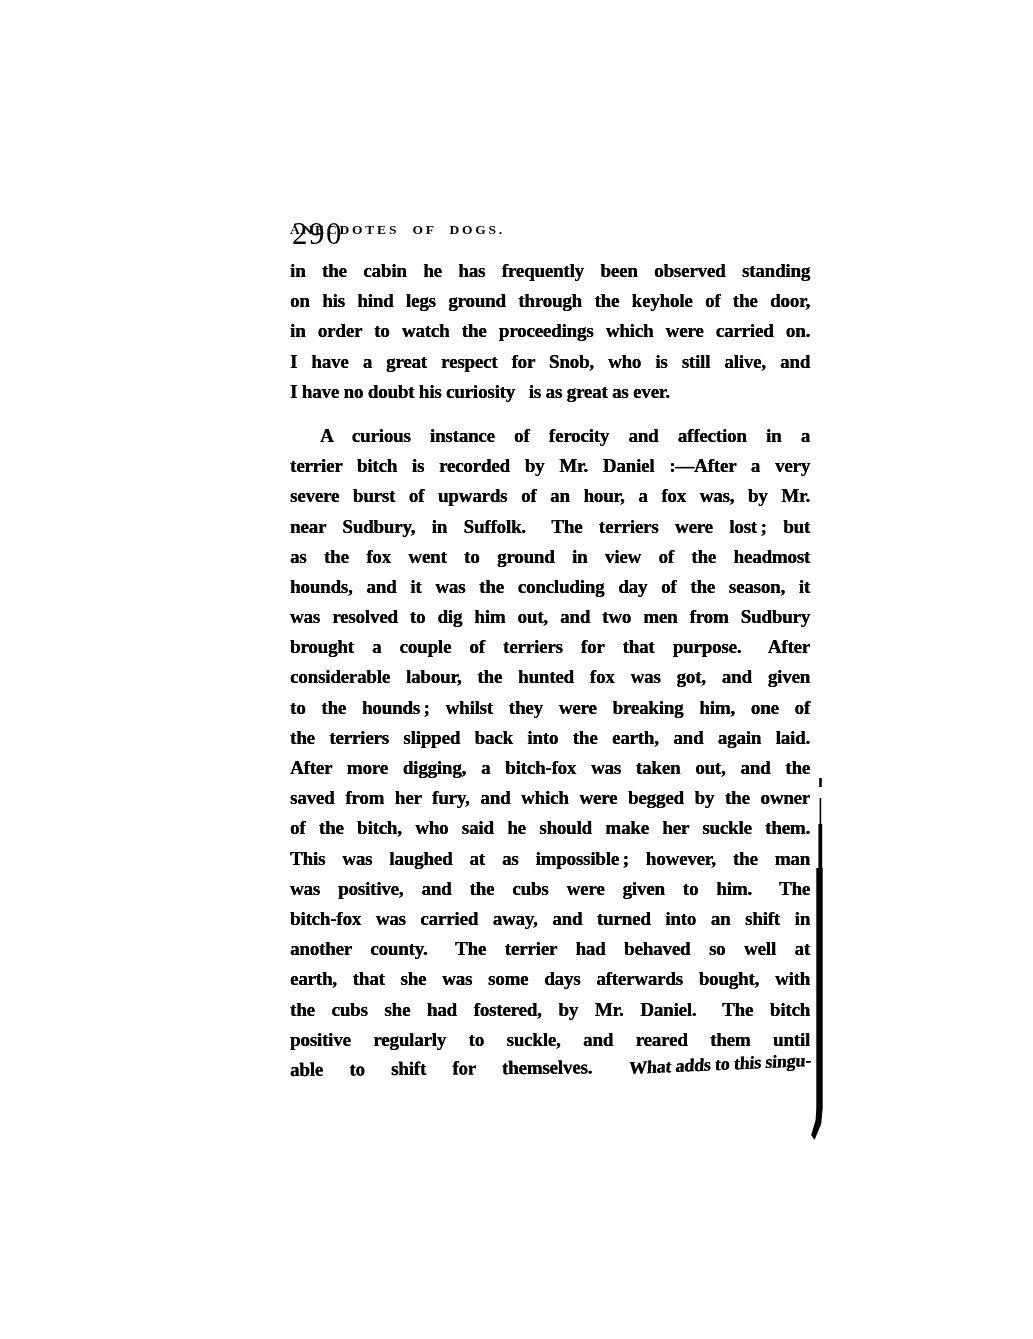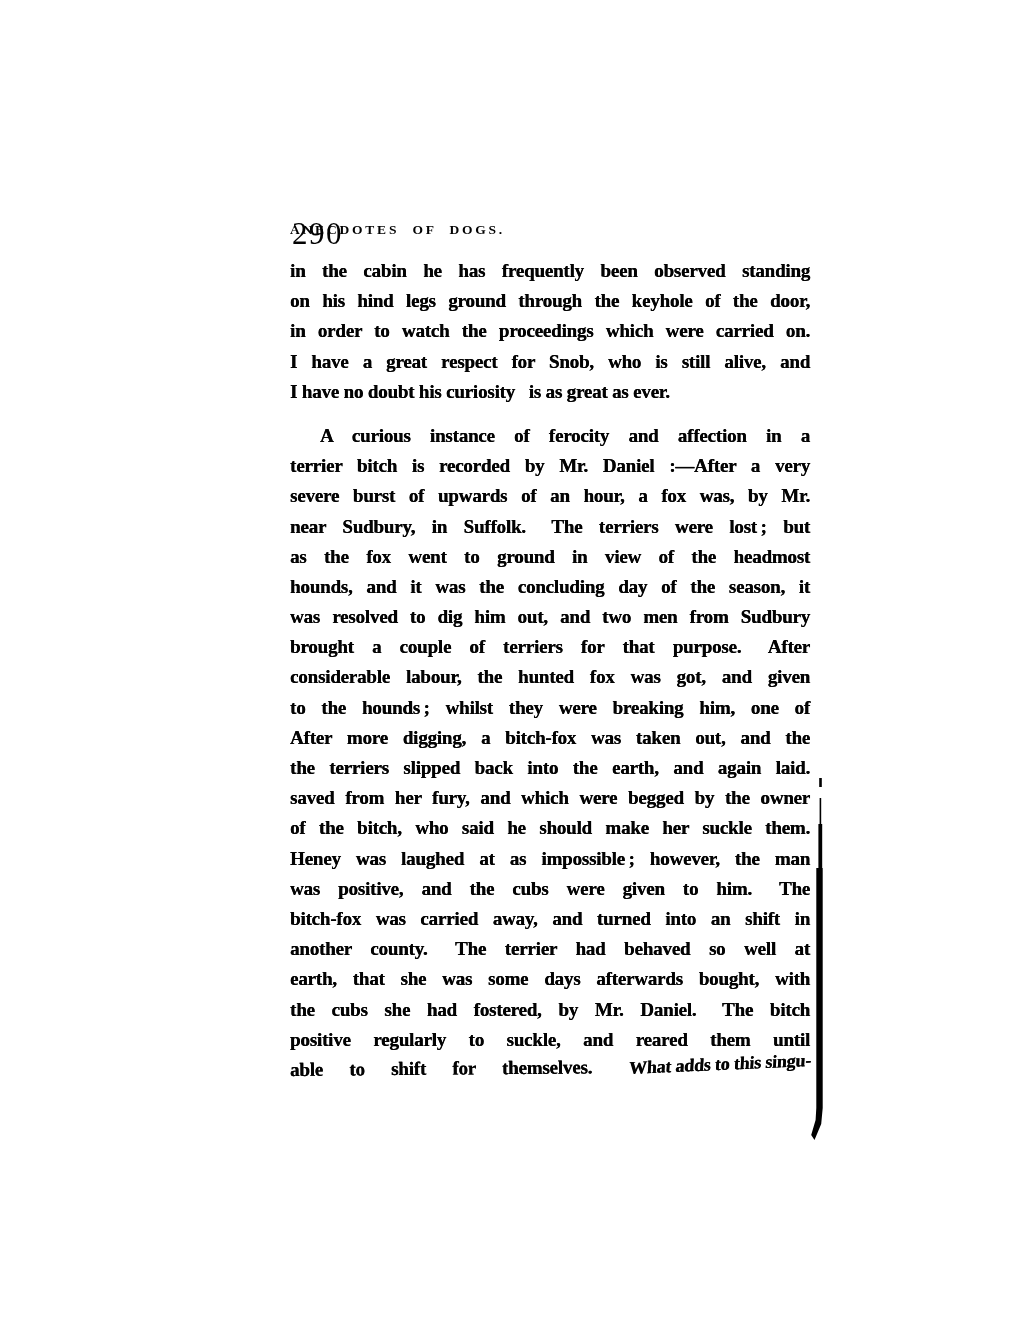--- a/index.html
+++ b/index.html
@@ -95,25 +95,25 @@
         <div class="line indent">A curious instance of ferocity and affection in a</div>
         <div class="line">terrier bitch is recorded by Mr. Daniel :—After a very</div>
         <div class="line">severe burst of upwards of an hour, a fox was, by Mr.</div>
         <div class="line">near Sudbury, in Suffolk.  The terriers were lost ; but</div>
         <div class="line">as the fox went to ground in view of the headmost</div>
         <div class="line">hounds, and it was the concluding day of the season, it</div>
         <div class="line">was resolved to dig him out, and two men from Sudbury</div>
         <div class="line">brought a couple of terriers for that purpose.  After</div>
         <div class="line">considerable labour, the hunted fox was got, and given</div>
         <div class="line">to the hounds ; whilst they were breaking him, one of</div>
+        <div class="line">the terriers slipped back into the earth, and again laid.</div>
         <div class="line">After more digging, a bitch-fox was taken out, and the</div>
-        <div class="line">the terriers slipped back into the earth, and again laid.</div>
         <div class="line">saved from her fury, and which were begged by the owner</div>
         <div class="line">of the bitch, who said he should make her suckle them.</div>
-        <div class="line">Heney was laughed at as impossible ; however, the man</div>
+        <div class="line">This was laughed at as impossible ; however, the man</div>
         <div class="line">was positive, and the cubs were given to him.  The</div>
         <div class="line">bitch-fox was carried away, and turned into an shift in</div>
         <div class="line">another county.  The terrier had behaved so well at</div>
         <div class="line">earth, that she was some days afterwards bought, with</div>
         <div class="line">the cubs she had fostered, by Mr. Daniel.  The bitch</div>
         <div class="line">positive regularly to suckle, and reared them until</div>
         <div class="line warp-line"><span>able to shift for themselves.  </span><span class="warped">What adds to this singu-</span></div>
       </div>
     </div>
 

